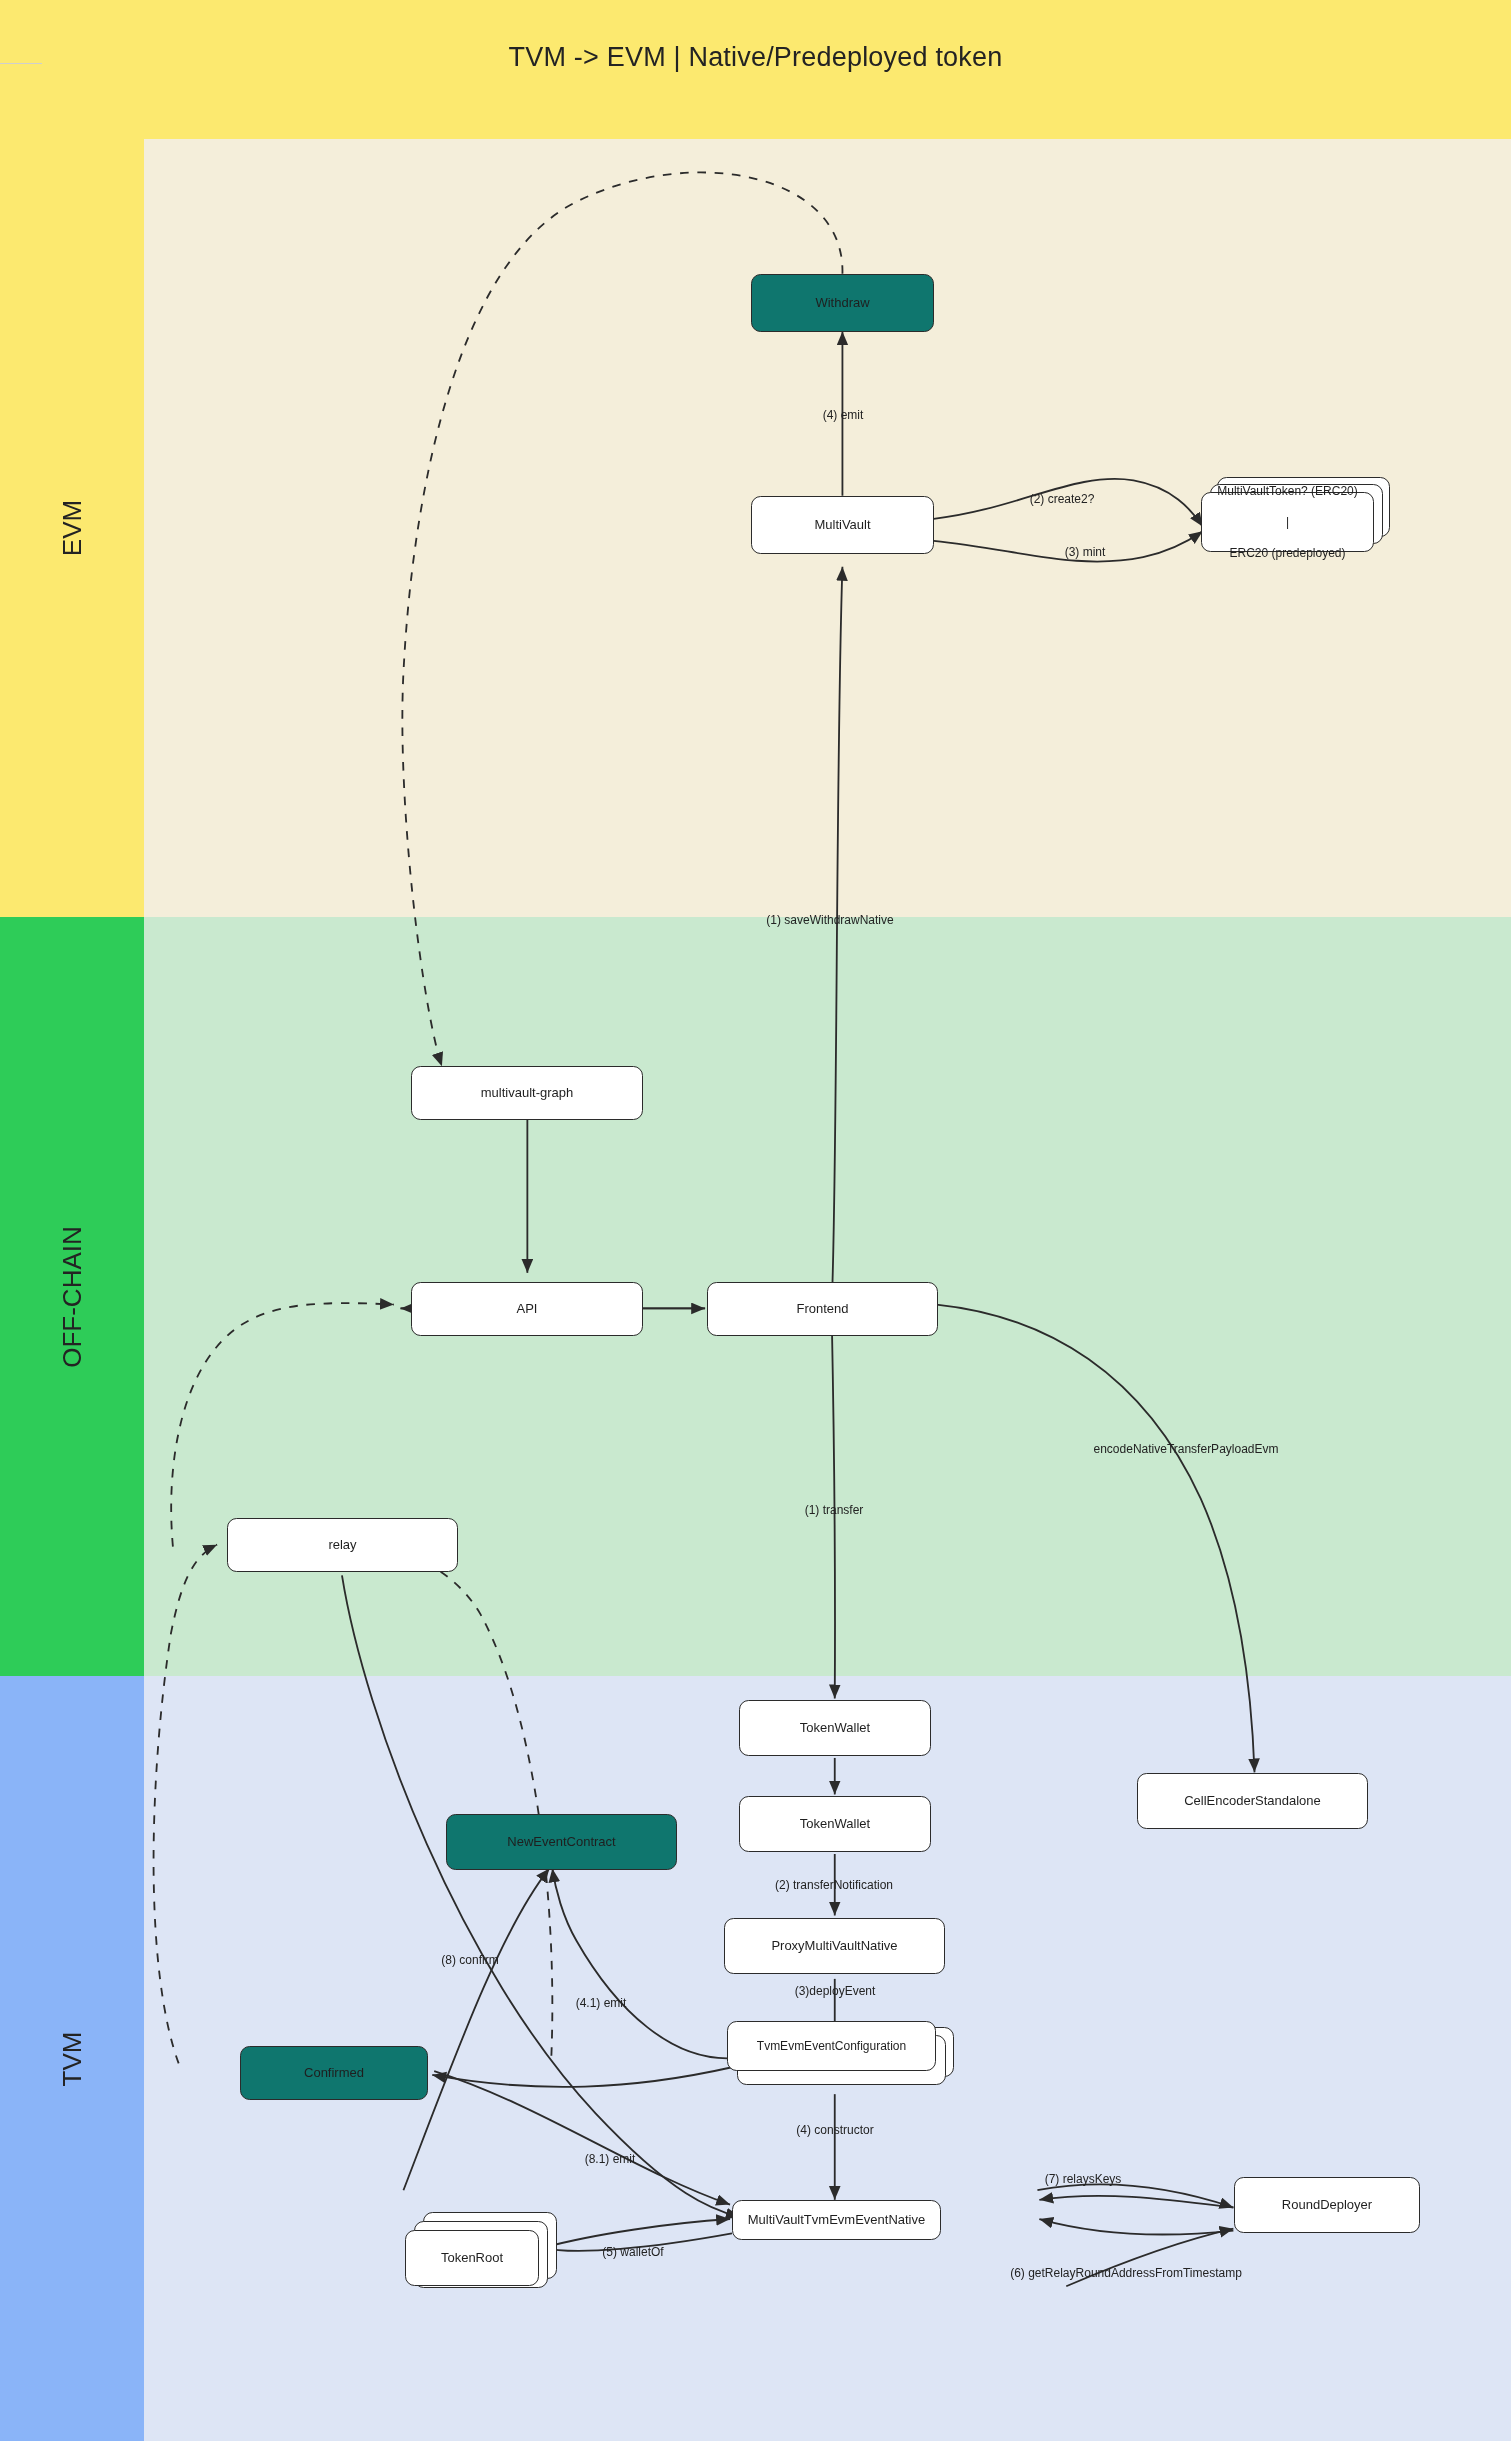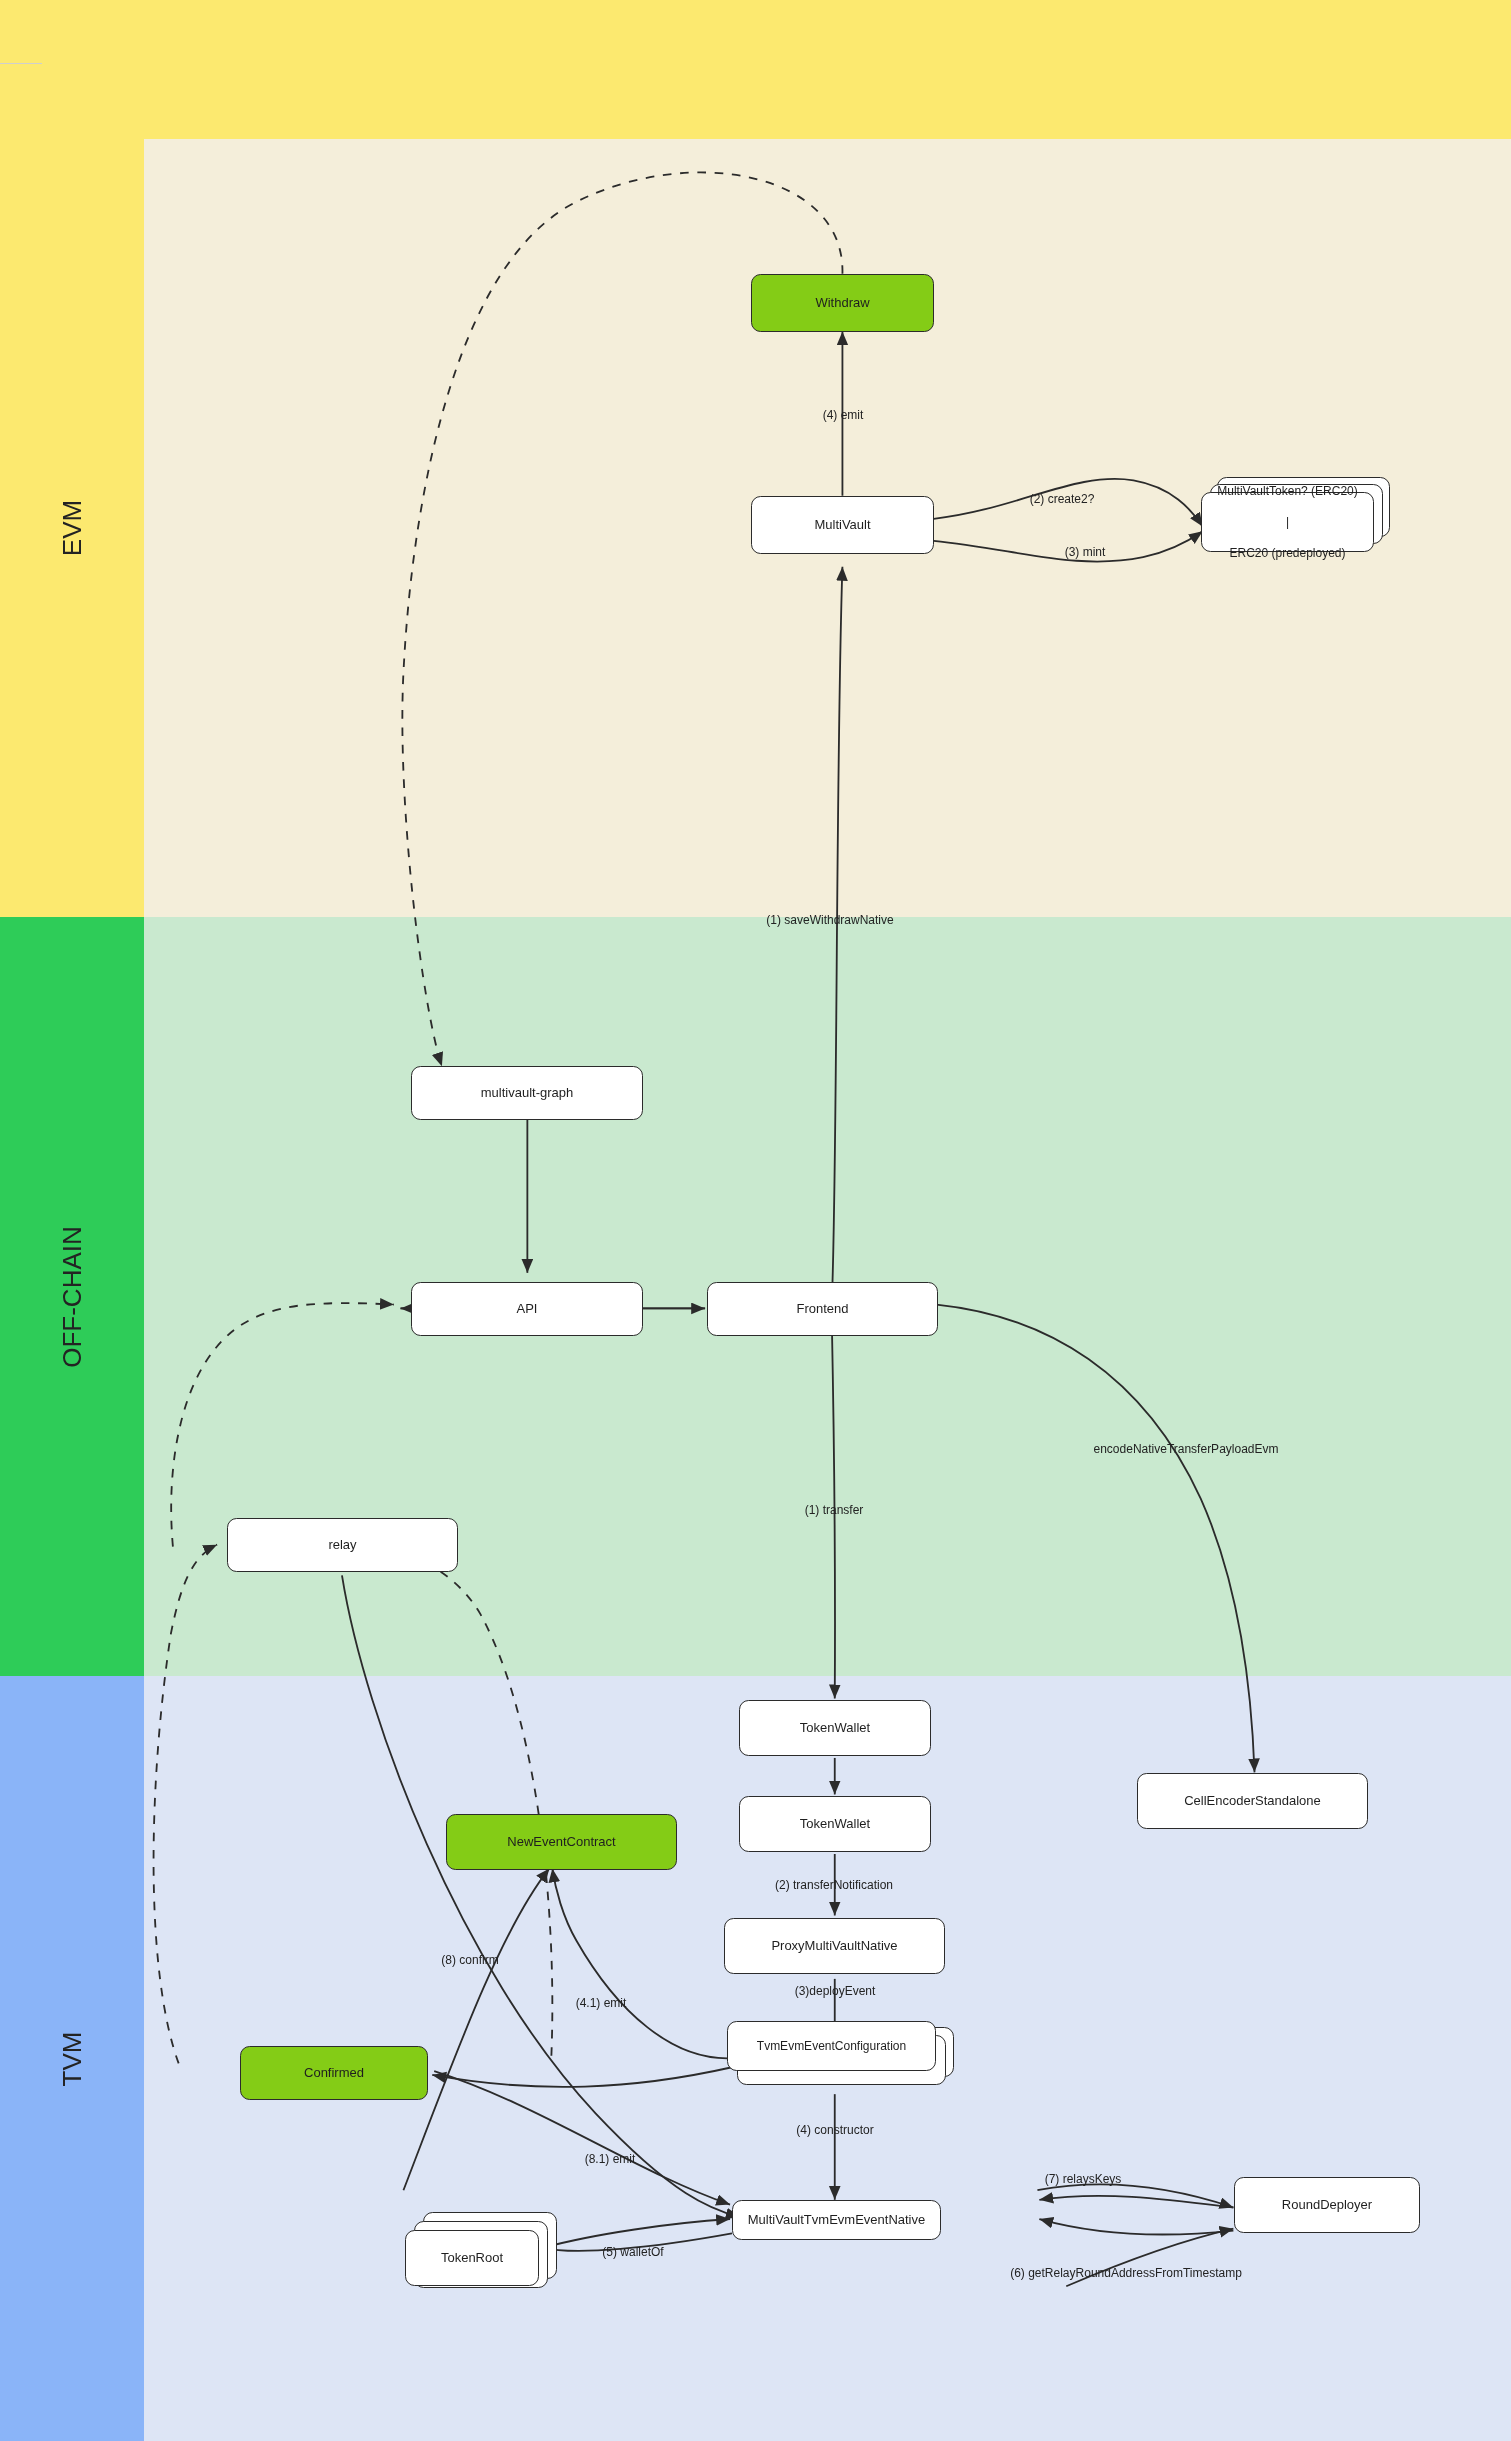--- a/index.html
+++ b/index.html
@@ -90,21 +90,21 @@
     background: #ffffff;
     display: flex;
     align-items: center;
     justify-content: center;
     text-align: center;
     font-size: 13px;
     color: #1f1f1f;
     line-height: 1.35;
     z-index: 3;
   }
-  .node.yellow { background: #84cc16; }
+  .node.yellow { background: #0f766e; }
   .node.small  { font-size: 12px; }
   
   .stack-copy {
     position: absolute;
     box-sizing: border-box;
     border: 1.5px solid #2b2b2b;
     border-radius: 9.6px;
     background: #ffffff;
     z-index: 2;
   }
@@ -118,20 +118,21 @@
   }
   .edge-label.centered { transform: translateX(-50%); }
 </style>
 </head>
 <body>
 
 <div id="canvas">
 
   <div class="title-band">
     <div class="title-tick"></div>
+    <div class="title-text">TVM -&gt; EVM | Native/Predeployed token</div>
   </div>
 
   <div class="lane-label-cell lane-evm-label" style="top:139px;height:778px;">
     <span class="lane-label">EVM</span>
   </div>
   <div class="lane-body lane-evm-body" style="top:139px;height:778px;"></div>
 
   <div class="lane-label-cell lane-off-label" style="top:917px;height:759px;">
     <span class="lane-label">OFF-CHAIN</span>
   </div>

